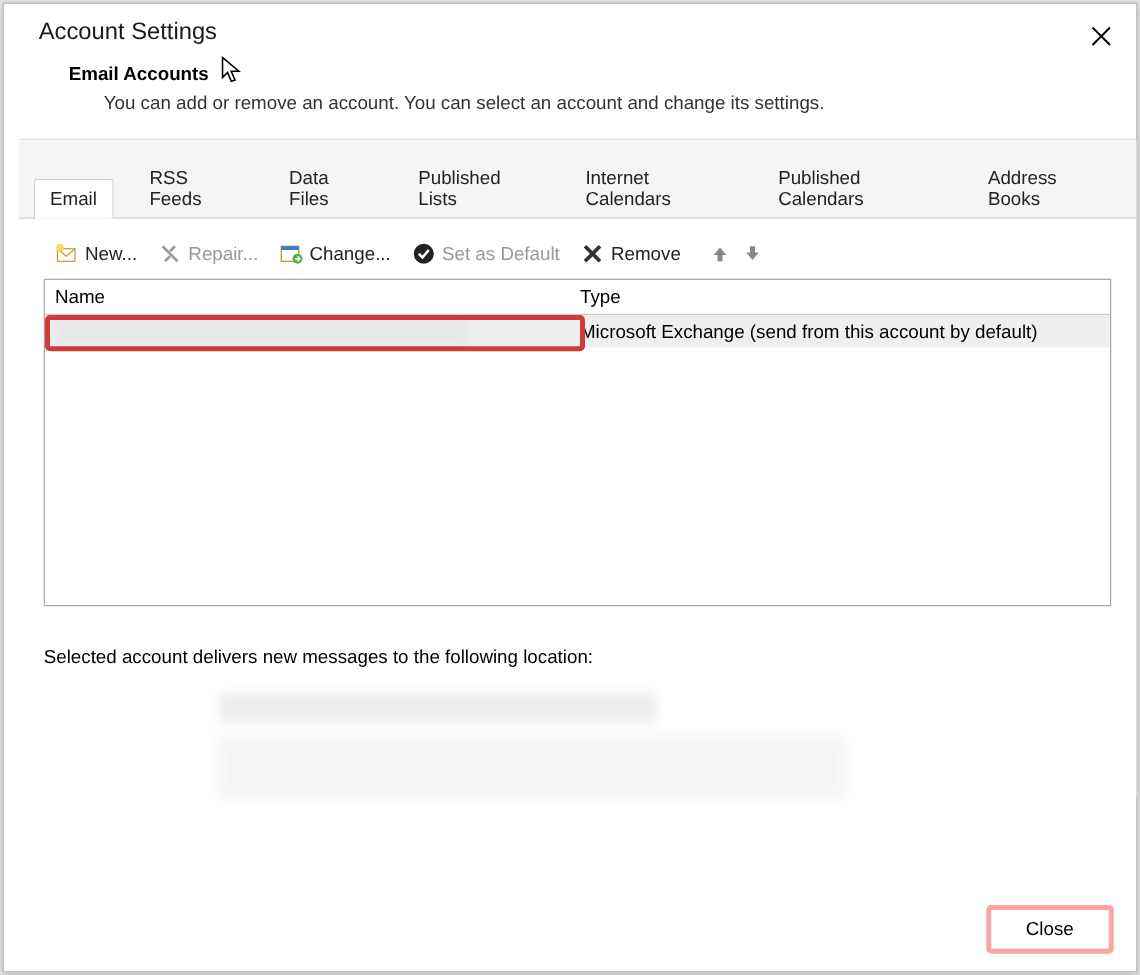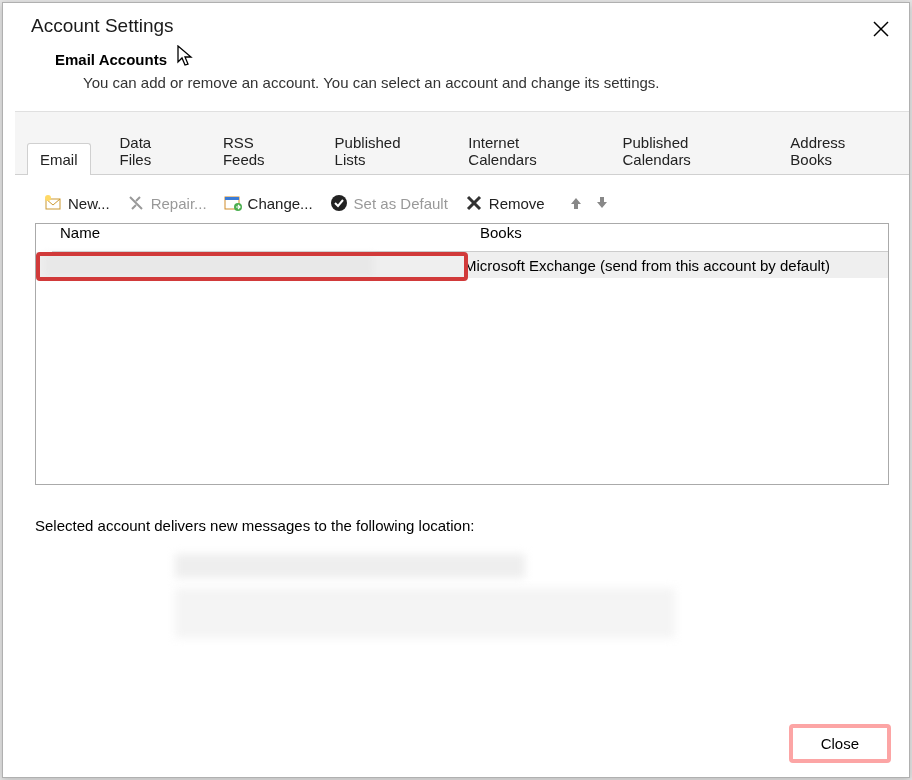--- a/index.html
+++ b/index.html
@@ -149,22 +149,21 @@
       border: 1px solid #aaa;
       height: 262px;
       background: #fff;
       position: relative;
       overflow: hidden;
     }
     .grid-header {
       display: flex;
       border-bottom: 1px solid #ccc;
       height: 28px;
-      align-items: flex-start;
-      margin-left: 16px;
+      align-items: center;
     }
     .col-name {
       width: 424px;
       padding-left: 8px;
       font-size: 15px;
     }
     .col-type {
       flex: 1;
       padding-left: 4px;
       font-size: 15px;
@@ -247,22 +246,22 @@
   <div class="subheader">
     <div class="sub-title">Email Accounts</div>
     <div class="sub-desc">You can add or remove an account. You can select an account and change its settings.</div>
   </div>
 
   <div class="hr"></div>
 
   <div class="tabs-wrap">
     <div class="tabs">
       <div class="tab active">Email</div>
+      <div class="tab">RSS Feeds</div>
       <div class="tab">Data Files</div>
-      <div class="tab">RSS Feeds</div>
       <div class="tab">Published Lists</div>
       <div class="tab">Internet Calendars</div>
       <div class="tab">Published Calendars</div>
       <div class="tab">Address Books</div>
     </div>
 
     <div class="tab-panel">
       <div class="toolbar">
         <button class="tool-btn">
           <span class="tool-icon">
@@ -321,21 +320,21 @@
             <svg width="14" height="14" viewBox="0 0 14 14">
                 <path d="M7 12 L12 6 L9 6 L9 1 L5 1 L5 6 L2 6 Z" fill="#888"></path>
               </svg>
           </span>
         </div>
       </div>
 
       <div class="grid">
         <div class="grid-header">
           <div class="col-name">Name</div>
-          <div class="col-type">Books</div>
+          <div class="col-type">Type</div>
         </div>
         <div class="grid-row">
           <div class="cell-name">
             <div class="redact" style="width: 330px;"></div>
           </div>
           <div class="cell-type">Microsoft Exchange (send from this account by default)</div>
         </div>
         <div class="redact-overlay"></div>
       </div>
 

